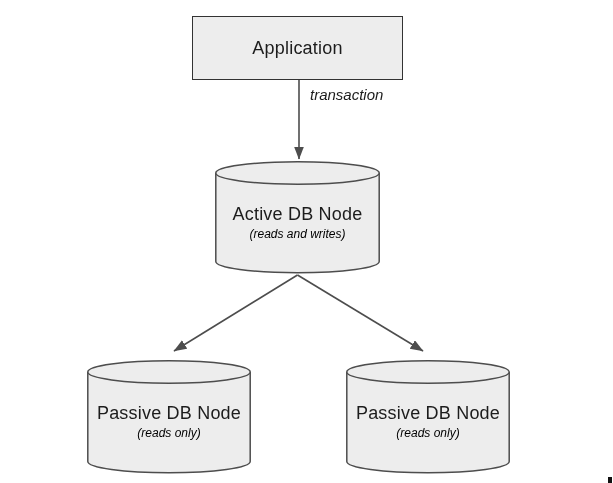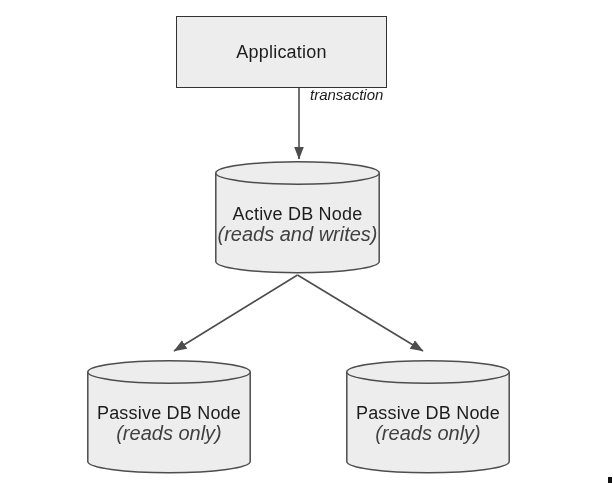--- a/index.html
+++ b/index.html
@@ -55,23 +55,23 @@
     justify-content: center;
     text-align: right;
   }
   .cyl-text .main-label {
     font-size: 18px;
     color: #1c1c1c;
     line-height: 22px;
     letter-spacing: 0.2px;
   }
   .cyl-text .sub-label {
-    font-size: 20px;
+    font-size: 12px;
     font-style: italic;
-    color: #404040;
+    color: #000000;
     line-height: 19px;
   }
   .edge-label {
     position: absolute;
     font-size: 15px;
     font-style: italic;
     color: #1c1c1c;
     line-height: 17px;
     white-space: nowrap;
   }
@@ -95,21 +95,21 @@
         <path d="M0,0 L13,5 L0,10 Z" fill="#4d4d4d"></path>
       </marker>
     </defs>
     <line x1="299" y1="74.5" x2="299" y2="159" stroke="#4d4d4d" stroke-width="1.6" marker-end="url(#arrowhead)"></line>
     <line x1="297.5" y1="275" x2="174" y2="351" stroke="#4d4d4d" stroke-width="1.6" marker-end="url(#arrowhead)"></line>
     <line x1="297.5" y1="275" x2="423" y2="351" stroke="#4d4d4d" stroke-width="1.6" marker-end="url(#arrowhead)"></line>
   </svg>
 
   <div class="edge-label" style="left:310px; top:86px;">transaction</div>
 
-  <div class="node rect-node" style="left:176px; top:16px; width:211px; height:72px;">
+  <div class="node rect-node" style="left:192px; top:16px; width:211px; height:64px;">
     <span class="main-label">Application</span>
   </div>
 
   <div class="node cyl-node" style="left:215px; top:161px; width:165px; height:112px;">
     <svg width="165" height="112" viewBox="0 0 165 112">
       <path d="M 0.8,12 L 0.8,100.5 A 81.7,11.3 0 0 0 164.2,100.5 L 164.2,12" fill="#ededed" stroke="#4d4d4d" stroke-width="1.5"></path>
       <ellipse cx="82.5" cy="12" rx="81.7" ry="11.2" fill="#ededed" stroke="#4d4d4d" stroke-width="1.5"></ellipse>
     </svg>
     <div class="cyl-text">
       <div class="main-label">Active DB Node</div>

